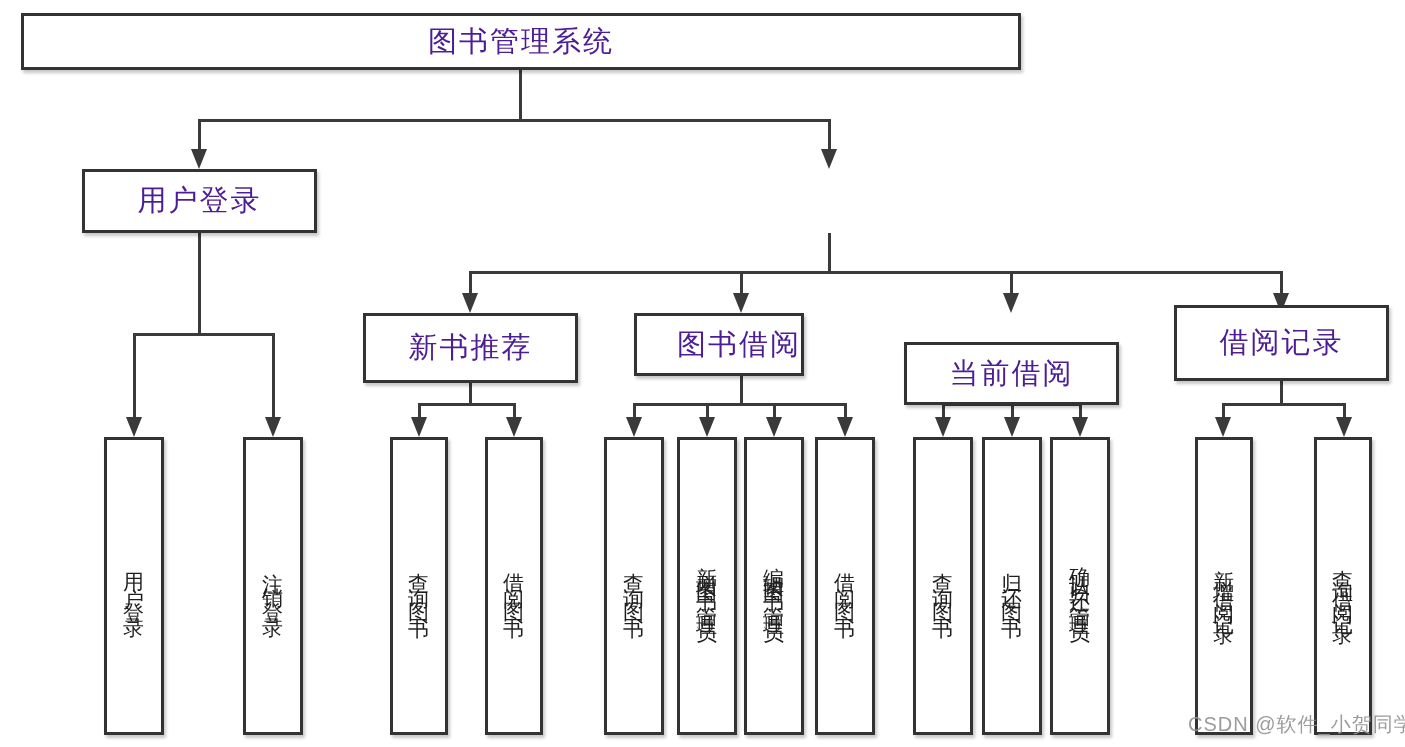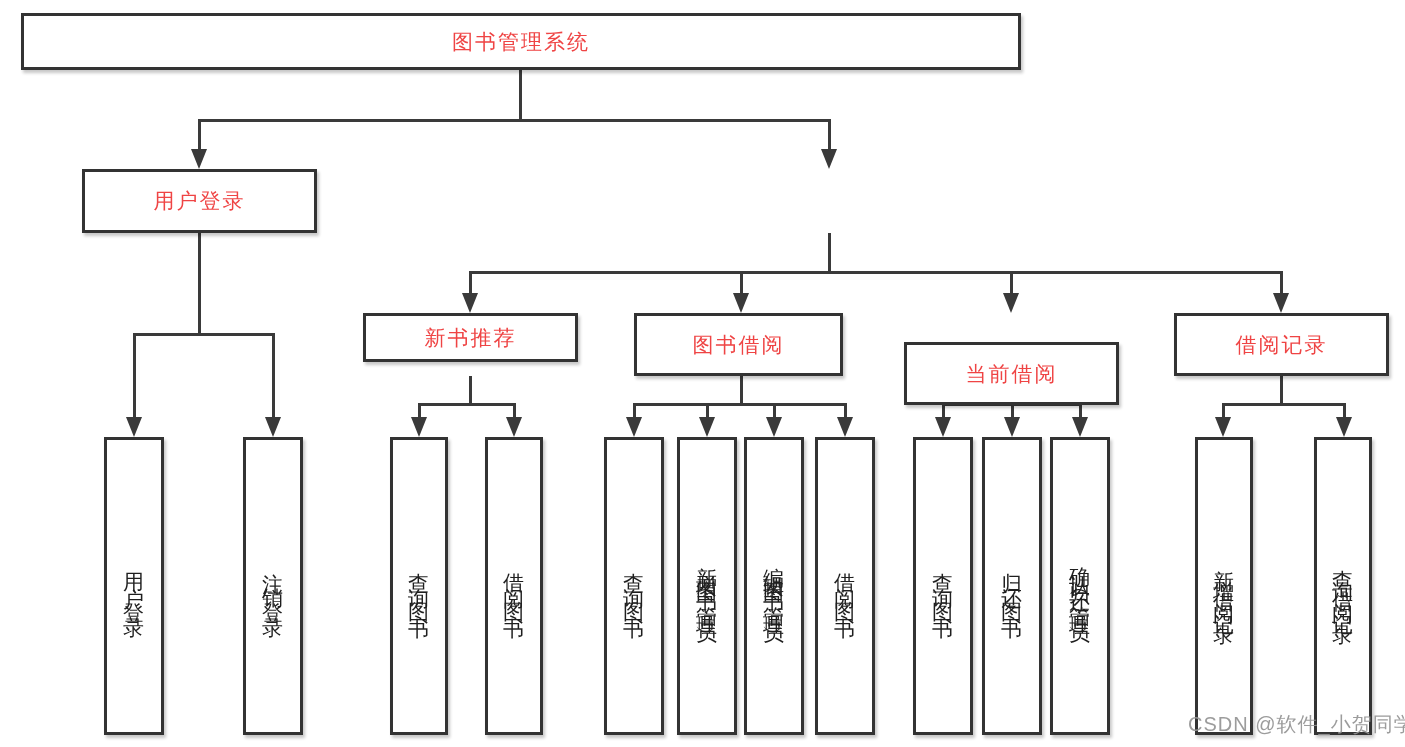--- a/index.html
+++ b/index.html
@@ -13,22 +13,22 @@
     font-family: "Liberation Sans", "DejaVu Sans", sans-serif;
   }
   
   .hbox {
     position: absolute;
     border: 3px solid #333333;
     background: #ffffff;
     display: flex;
     align-items: center;
     justify-content: center;
-    font-size: 21px;
-    color: #ef4444;
+    font-size: 29px;
+    color: #4c1d95;
     letter-spacing: 2px;
     box-shadow: 2px 3px 3px rgba(0,0,0,0.22);
     z-index: 2;
   }
   
   .vbox {
     position: absolute;
     top: 437px;
     height: 298px;
     border: 3px solid #333333;
@@ -110,30 +110,30 @@
     <div class="vline" style="left:469px; top:273px; height:21px;"></div>
     <div class="ahead" style="left:462px; top:293px;"></div>
     <div class="vline" style="left:740px; top:273px; height:21px;"></div>
     <div class="ahead" style="left:733px; top:293px;"></div>
     <div class="vline" style="left:1010px; top:273px; height:21px;"></div>
     <div class="ahead" style="left:1003px; top:293px;"></div>
     <div class="vline" style="left:1280px; top:273px; height:21px;"></div>
     <div class="ahead" style="left:1273px; top:293px;"></div>
   </div>
 
-  <div class="hbox" style="left:363px; top:313px; width:215px; height:49px;">
+  <div class="hbox" style="left:363px; top:313px; width:215px; height:70px;">
     <span>新书推荐</span>
   </div>
-  <div class="hbox" style="left:634px; top:313px; width:209px; height:63px;">
+  <div class="hbox" style="left:634px; top:313px; width:170px; height:63px;justify-content:flex-end;">
     <span>图书借阅</span>
   </div>
   <div class="hbox" style="left:904px; top:313px; width:215px; height:63px;margin-top:29px;">
     <span>当前借阅</span>
   </div>
-  <div class="hbox" style="left:1174px; top:313px; width:215px; height:63px;">
+  <div class="hbox" style="left:1174px; top:305px; width:215px; height:76px;">
     <span>借阅记录</span>
   </div>
 
   <div>
     <div class="vline" style="left:469px; top:376px; height:29px;"></div>
     <div class="hline" style="left:418px; top:403px; width:98px;"></div>
     <div class="vline" style="left:418px; top:405px; height:14px;"></div>
     <div class="ahead" style="left:411px; top:417px;"></div>
     <div class="vline" style="left:513px; top:405px; height:14px;"></div>
     <div class="ahead" style="left:506px; top:417px;"></div>

